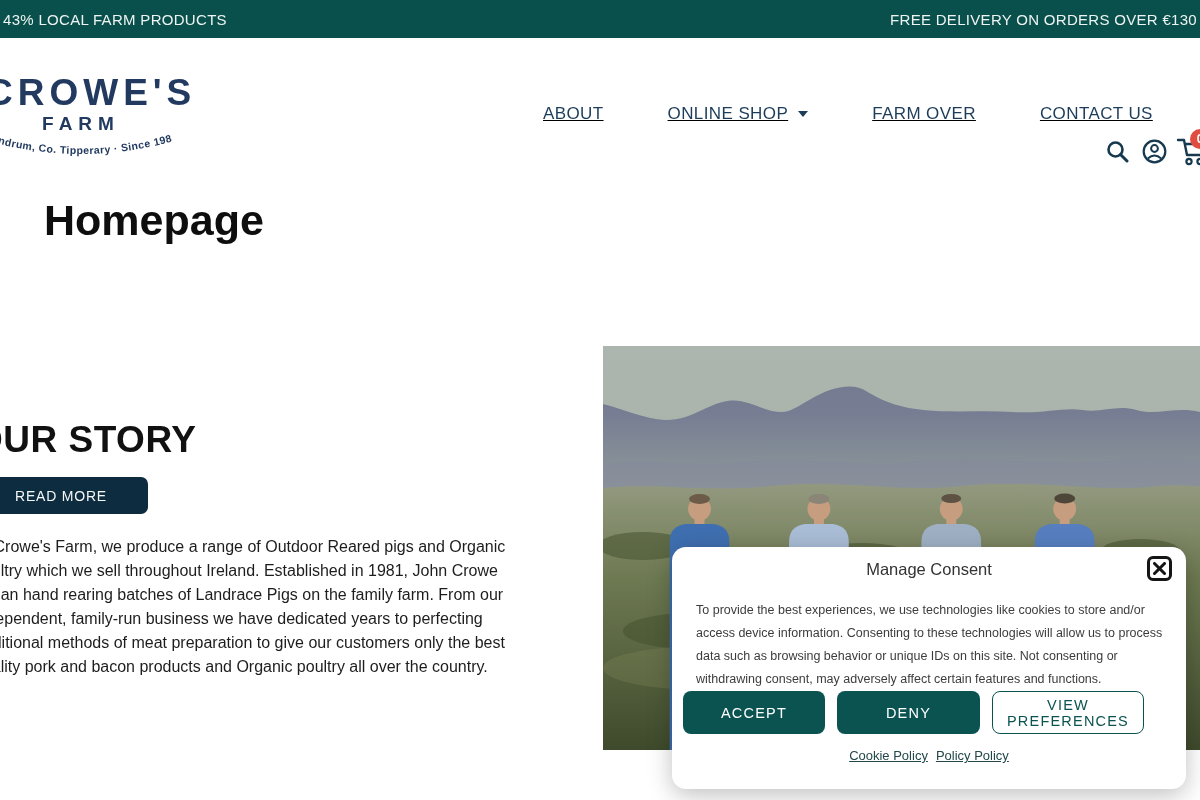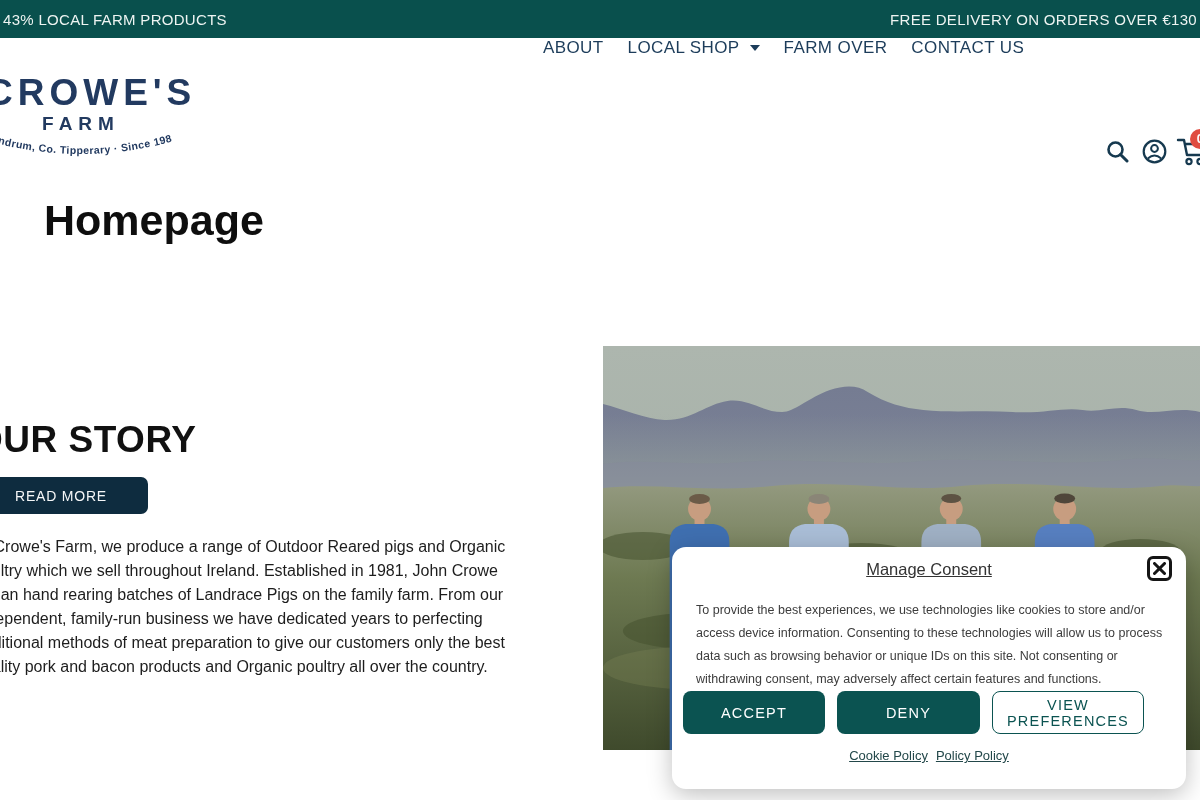--- a/index.html
+++ b/index.html
@@ -18,21 +18,21 @@
   .header { position:absolute; left:0; top:38px; width:1200px; height:152px; background:#fff; }
   .logo { position:absolute; left:-14px; top:36px; width:190px; text-align:center;
     color:#223a60; cursor:pointer; }
   .logo-main { font-size:37px; font-weight:bold; letter-spacing:5px; line-height:1;
     color:#223a60; }
   .logo-farm { font-size:19px; font-weight:bold; letter-spacing:6px; line-height:1;
     margin-top:3px; color:#223a60; }
   .logo-arc { display:block; margin-top:-2px; }
 
   .main-nav { position:absolute; left:543px; top:0; height:152px;
-    display:flex; align-items:flex-start; gap:24px; }
+    display:flex; align-items:center; gap:64px;text-decoration:underline; }
   .nav-item { font-size:17px; letter-spacing:.4px; color:#1c3c5a; cursor:pointer;
     white-space:nowrap; display:flex; align-items:center; }
   .caret { display:inline-block; width:0; height:0; margin-left:10px;
     border-left:5px solid transparent; border-right:5px solid transparent;
     border-top:6px solid #1c3c5a; }
 
   .hdr-icon { position:absolute; cursor:pointer; }
   .icon-search { left:1106px; top:102px; }
   .icon-account { left:1142px; top:101px; }
   .cart-wrap { left:1176px; top:96px; width:34px; height:40px; }
@@ -53,21 +53,21 @@
     cursor:pointer; }
   .story p { margin-top:21px; font-size:16px; line-height:24px; color:#1d1d1d; }
 
   
   .hero { position:absolute; left:603px; top:346px; width:597px; height:404px; }
 
   
   .modal { position:absolute; left:672px; top:547px; width:514px; height:242px;
     background:#fff; border-radius:14px; box-shadow:0 6px 24px rgba(0,0,0,.25); }
   .modal-title { text-align:center; margin-top:13px; font-size:16.5px; font-weight:500;
-    color:#333;text-decoration:underline; }
+    color:#333; }
   .modal-close { position:absolute; right:14px; top:9px; width:25px; height:25px;
     border:3px solid #151515; border-radius:6px; display:flex; align-items:center;
     justify-content:center; cursor:pointer; background:#fff; }
   .modal-body { margin:20px 22px 0 24px; font-size:12.5px; line-height:23px; color:#3c3c3c; }
   .modal-buttons { display:flex; gap:12px; padding:0 11px; }
   .btn { height:43px; border-radius:8px; font-family:"Liberation Sans",sans-serif;
     font-size:14.5px; letter-spacing:1.2px; cursor:pointer; }
   .btn-fill { background:#0b5351; color:#fff; border:none; }
   .btn-accept { width:142px; }
   .btn-deny { width:143px; }
@@ -96,21 +96,21 @@
           <textPath href="#tagline-curve" startOffset="50%" text-anchor="middle">Dundrum, Co. Tipperary · Since 1981</textPath>
         </text>
       </svg>
     </div>
 
     <nav class="main-nav">
       <span class="nav-item">
         <span>ABOUT</span>
       </span>
       <span class="nav-item">
-        <span>LOCAL SHOP</span>
+        <span>ONLINE SHOP</span>
         <span class="caret"></span>
       </span>
       <span class="nav-item">
         <span>FARM OVER</span>
       </span>
       <span class="nav-item">
         <span>CONTACT US</span>
       </span>
     </nav>
 

